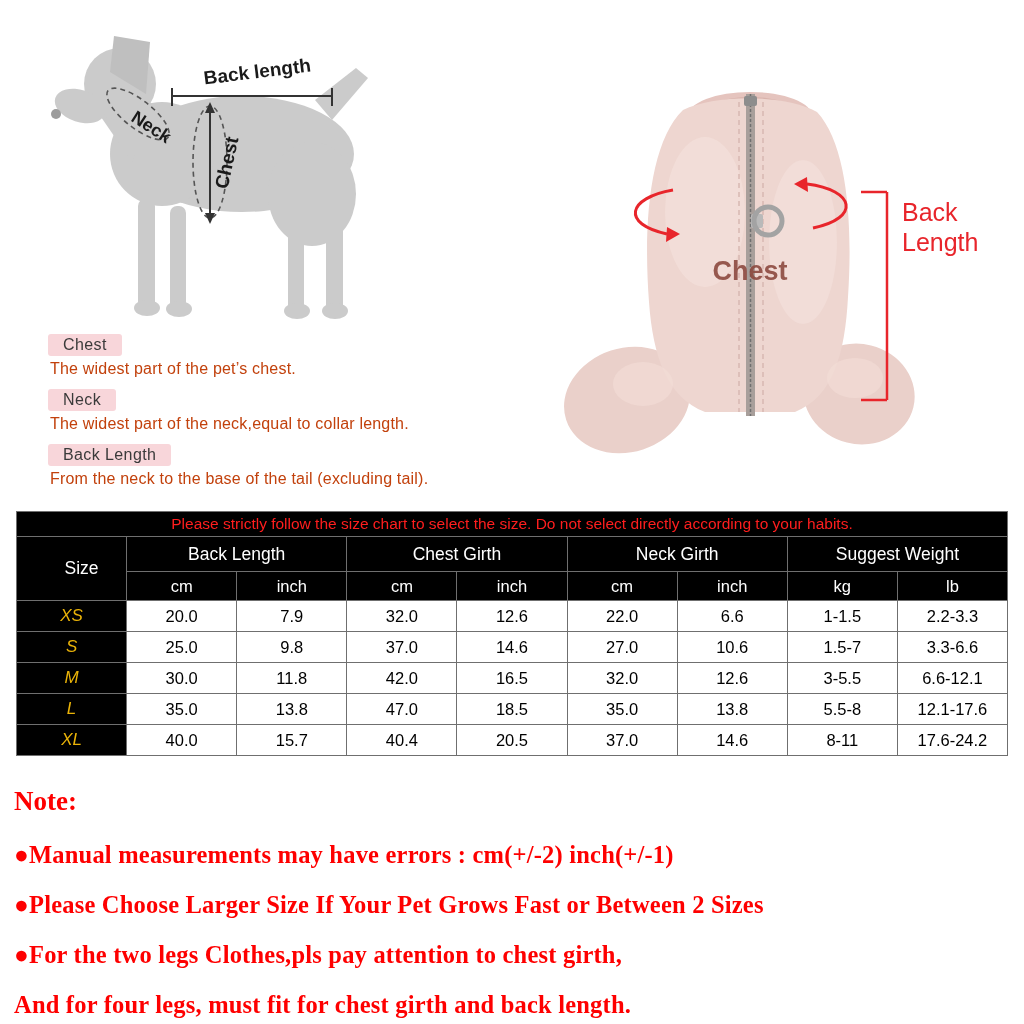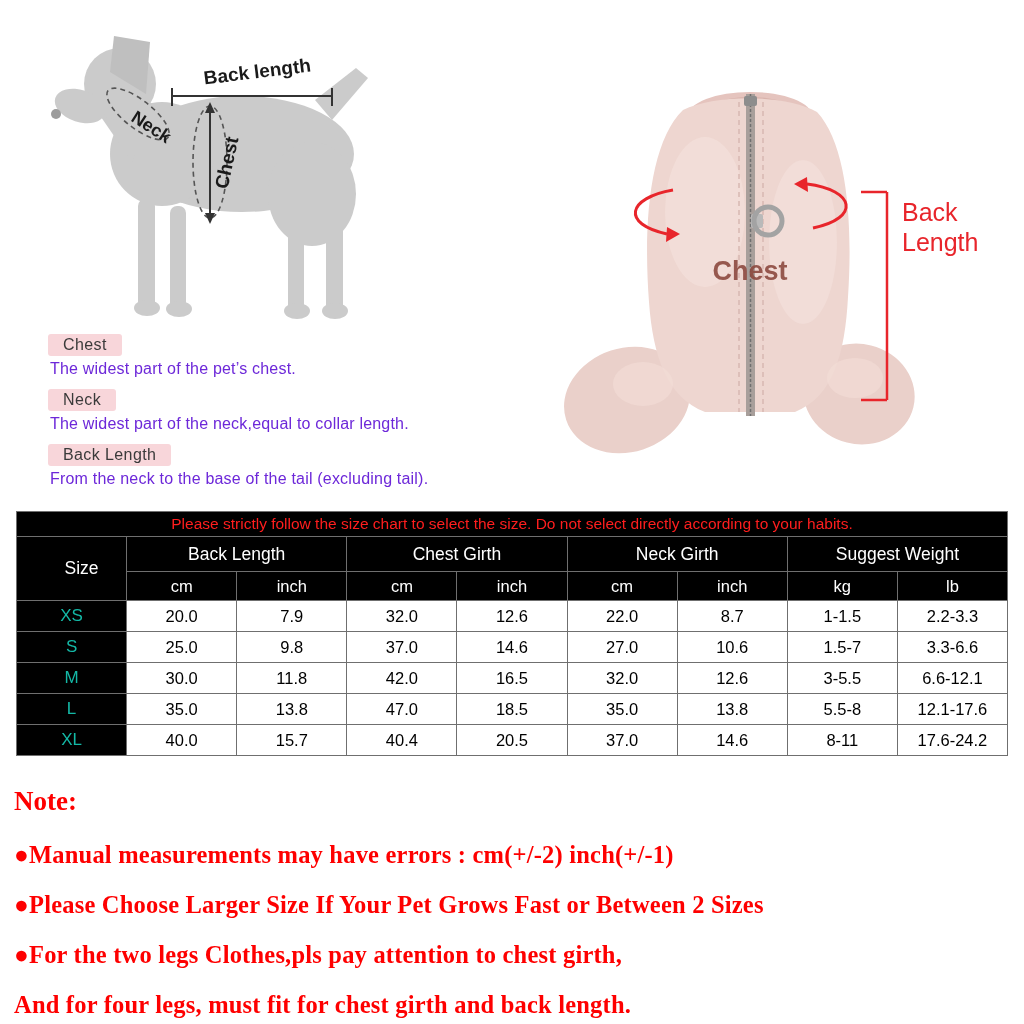--- a/index.html
+++ b/index.html
@@ -12,32 +12,32 @@
   .back-length-text { position: absolute; left: 902px; top: 198px; width: 92px;
       color: #e8252b; font-size: 25px; line-height: 1.18; font-family: "Liberation Sans", sans-serif; }
 
   svg text { font-family: "Liberation Sans", sans-serif; }
 
   
   .defs { position: absolute; left: 48px; top: 334px; width: 480px; }
   .def-block { margin-bottom: 11px; }
   .pill { display: inline-block; background: #f8d6da; color: #3a3a3a; font-size: 16px;
       padding: 2px 15px; border-radius: 3px; letter-spacing: .4px; }
-  .def-desc { font-size: 16px; color: #6d28d9; margin: 4px 0 0 2px; letter-spacing: .2px; }
+  .def-desc { font-size: 16px; color: #c2410c; margin: 4px 0 0 2px; letter-spacing: .2px; }
 
   
   .size-table { position: absolute; left: 16px; top: 511px; border-collapse: collapse;
       width: 992px; table-layout: fixed; }
   .size-table td, .size-table th { border: 1px solid #6f6f6f; text-align: center; vertical-align: middle; }
   .notice-cell { background: #000; color: #ff1e1e; font-size: 15.5px; font-weight: 400; height: 25px; padding: 2px 4px; }
   .hdr { background: #000; color: #fff; font-weight: 400; }
   .group-hdr { font-size: 17.5px; height: 35px; }
   .unit-hdr { font-size: 16.5px; height: 29px; }
   .size-hdr { font-size: 17.5px; padding-left: 20px; }
-  .size-cell { background: #000; color: #14b8a6; font-weight: 400; font-size: 17px; height: 31px; }
+  .size-cell { background: #000; color: #eab308; font-weight: 400; font-size: 17px; height: 31px; font-style: italic; }
   .val-cell { background: #fff; color: #000; font-size: 16.5px; height: 14px; }
 
   
   .notes { position: absolute; left: 14px; top: 786px; width: 1000px;
       font-family: "Liberation Serif", serif; font-weight: 700; color: #fe0000; }
   .notes-title { font-size: 27px; margin-bottom: 24px; }
   .note-item { font-size: 24.5px; margin-bottom: 22px; letter-spacing: .2px; }
 </style>
 </head>
 <body>
@@ -168,21 +168,21 @@
         <th class="hdr unit-hdr">lb</th>
       </tr>
 
       <tr>
         <th class="size-cell">XS</th>
         <td class="val-cell">20.0</td>
         <td class="val-cell">7.9</td>
         <td class="val-cell">32.0</td>
         <td class="val-cell">12.6</td>
         <td class="val-cell">22.0</td>
-        <td class="val-cell">8.7</td>
+        <td class="val-cell">6.6</td>
         <td class="val-cell">1-1.5</td>
         <td class="val-cell">2.2-3.3</td>
       </tr>
       <tr>
         <th class="size-cell">S</th>
         <td class="val-cell">25.0</td>
         <td class="val-cell">9.8</td>
         <td class="val-cell">37.0</td>
         <td class="val-cell">14.6</td>
         <td class="val-cell">27.0</td>

